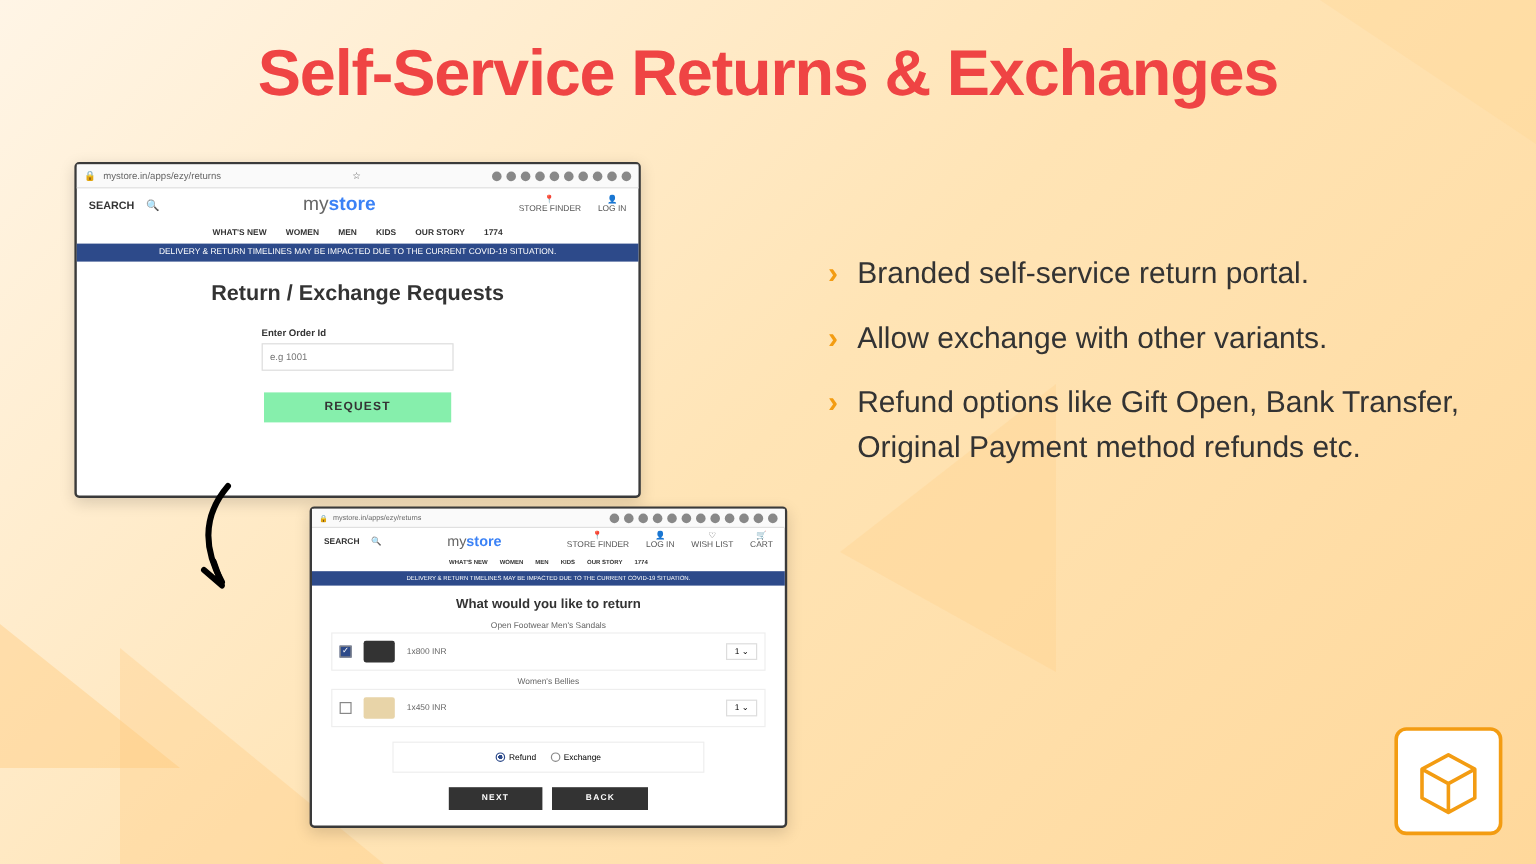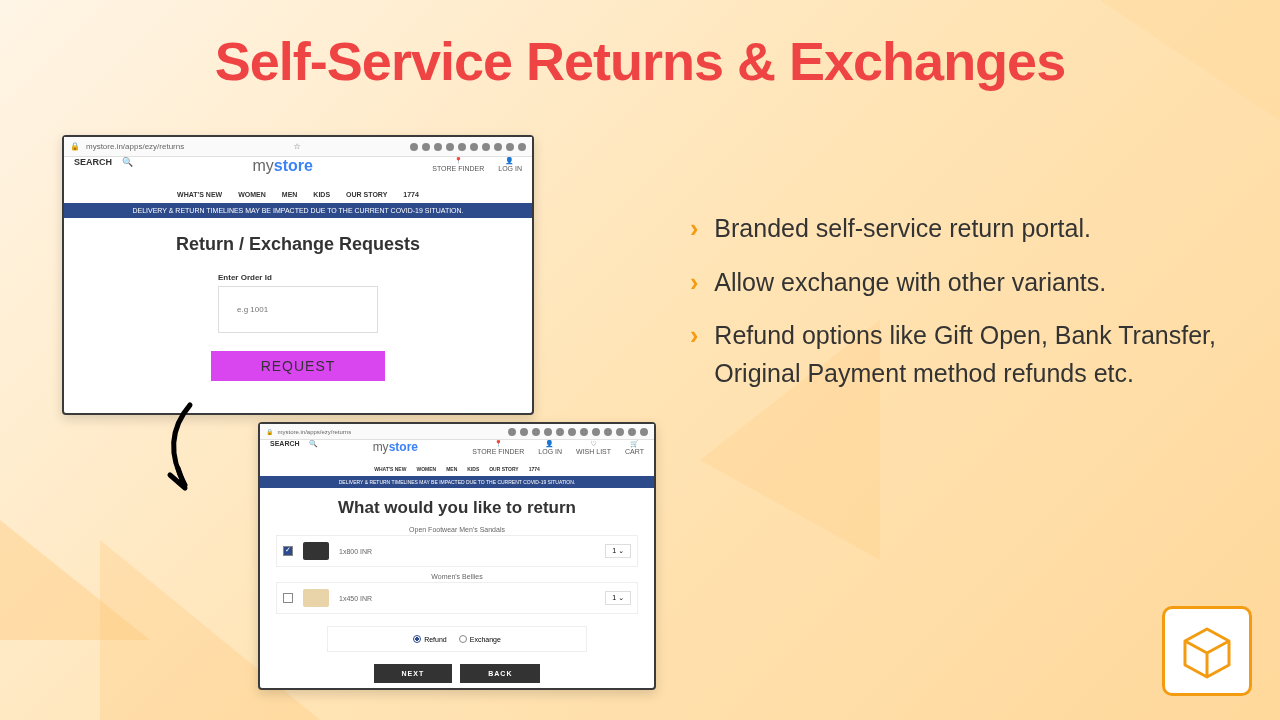--- a/index.html
+++ b/index.html
@@ -9,44 +9,44 @@
 .tri2{left:100px;bottom:0;width:0;height:0;border-bottom:180px solid rgba(255,200,120,.3);border-right:220px solid transparent;}
 .tri3{right:400px;top:320px;width:0;height:0;border-right:180px solid rgba(255,210,140,.35);border-top:140px solid transparent;border-bottom:100px solid transparent;}
 .tri4{right:0;top:0;width:0;height:0;border-top:120px solid rgba(255,210,140,.25);border-left:180px solid transparent;}
 .title{position:absolute;top:30px;left:0;right:0;text-align:center;font-size:54px;font-weight:700;color:#ef4444;letter-spacing:-1px;}
 .win{position:absolute;background:#fff;border:2px solid #3a3a3a;border-radius:4px;box-shadow:0 4px 12px rgba(0,0,0,.15);}
 .win1{left:62px;top:135px;width:472px;height:280px;}
 .win2{left:258px;top:422px;width:398px;height:268px;}
 .url-bar{height:20px;background:#fafafa;border-bottom:1px solid #e0e0e0;display:flex;align-items:center;padding:0 6px;font-size:8px;color:#666;}
 .url-icons{margin-left:auto;display:flex;gap:4px;}
 .url-icons span{width:8px;height:8px;border-radius:50%;background:#888;}
-.store-hdr{height:28px;display:flex;padding:0 10px;font-size:9px;}
+.store-hdr{height:28px;display:flex;align-items:center;padding:0 10px;font-size:9px;}
 .search-lbl{font-weight:600;color:#333;}
 .search-ico{margin-left:10px;}
 .logo{margin:0 auto;font-size:16px;color:#666;}
 .logo b{font-weight:700;color:#3b82f6;}
 .hdr-actions{display:flex;gap:14px;font-size:7px;color:#555;text-align:center;}
 .hdr-act{display:flex;flex-direction:column;align-items:center;line-height:1.1;}
 .nav{height:18px;display:flex;justify-content:center;align-items:center;gap:16px;font-size:7px;font-weight:600;color:#333;}
 .banner{background:#2d4a8a;color:#fff;text-align:center;font-size:7px;padding:4px;font-weight:500;}
 .content{padding:16px 0;text-align:center;}
 .page-title{font-size:18px;font-weight:600;color:#333;margin-bottom:18px;}
 .form-group{width:160px;margin:10px auto 12px;text-align:left;}
 .form-label{font-size:8px;font-weight:600;color:#333;margin-bottom:4px;display:block;}
-.form-input{width:100%;border:1px solid #ddd;padding:18px;font-size:8px;color:#aaa;}
-.btn{background:#d946ef;border:none;padding:7px 50px;font-size:14px;font-weight:400;letter-spacing:1px;color:#333;margin-top:6px;}
+.form-input{width:100%;border:1px solid #ddd;padding:6px;font-size:8px;color:#aaa;}
+.btn{background:#86efac;border:none;padding:7px 50px;font-size:10px;font-weight:700;letter-spacing:1px;color:#333;margin-top:6px;}
 .arrow{position:absolute;left:150px;top:400px;width:80px;height:100px;}
 .arrow svg{width:100%;height:100%;}
 .win2 .url-bar{height:16px;font-size:6px;}
 .win2 .store-hdr{height:22px;font-size:7px;}
 .win2 .logo{font-size:12px;}
 .win2 .nav{font-size:5px;gap:10px;height:14px;}
 .win2 .banner{font-size:5px;padding:3px;}
 .win2 .content{padding:10px 0;}
-.win2 .page-title{font-size:17px;margin-bottom:8px;text-align:center;}
+.win2 .page-title{font-size:11px;margin-bottom:8px;text-align:center;}
 .items{padding:0 16px;}
 .item-name{font-size:7px;color:#666;text-align:center;margin-bottom:2px;}
 .item-row{display:flex;align-items:center;border:1px solid #eee;padding:6px;margin-bottom:6px;}
 .chk{width:10px;height:10px;border:1px solid #888;margin-right:10px;}
 .chk.checked{background:#2d4a8a;position:relative;}
 .chk.checked:after{content:"✓";color:#fff;font-size:7px;position:absolute;left:1px;top:-1px;}
 .item-img{width:26px;height:18px;background:#333;margin-right:10px;border-radius:2px;}
 .item-img.shoe2{background:#e8d4a8;}
 .item-price{font-size:7px;color:#666;}
 .qty{margin-left:auto;border:1px solid #ddd;padding:2px 6px;font-size:7px;}

